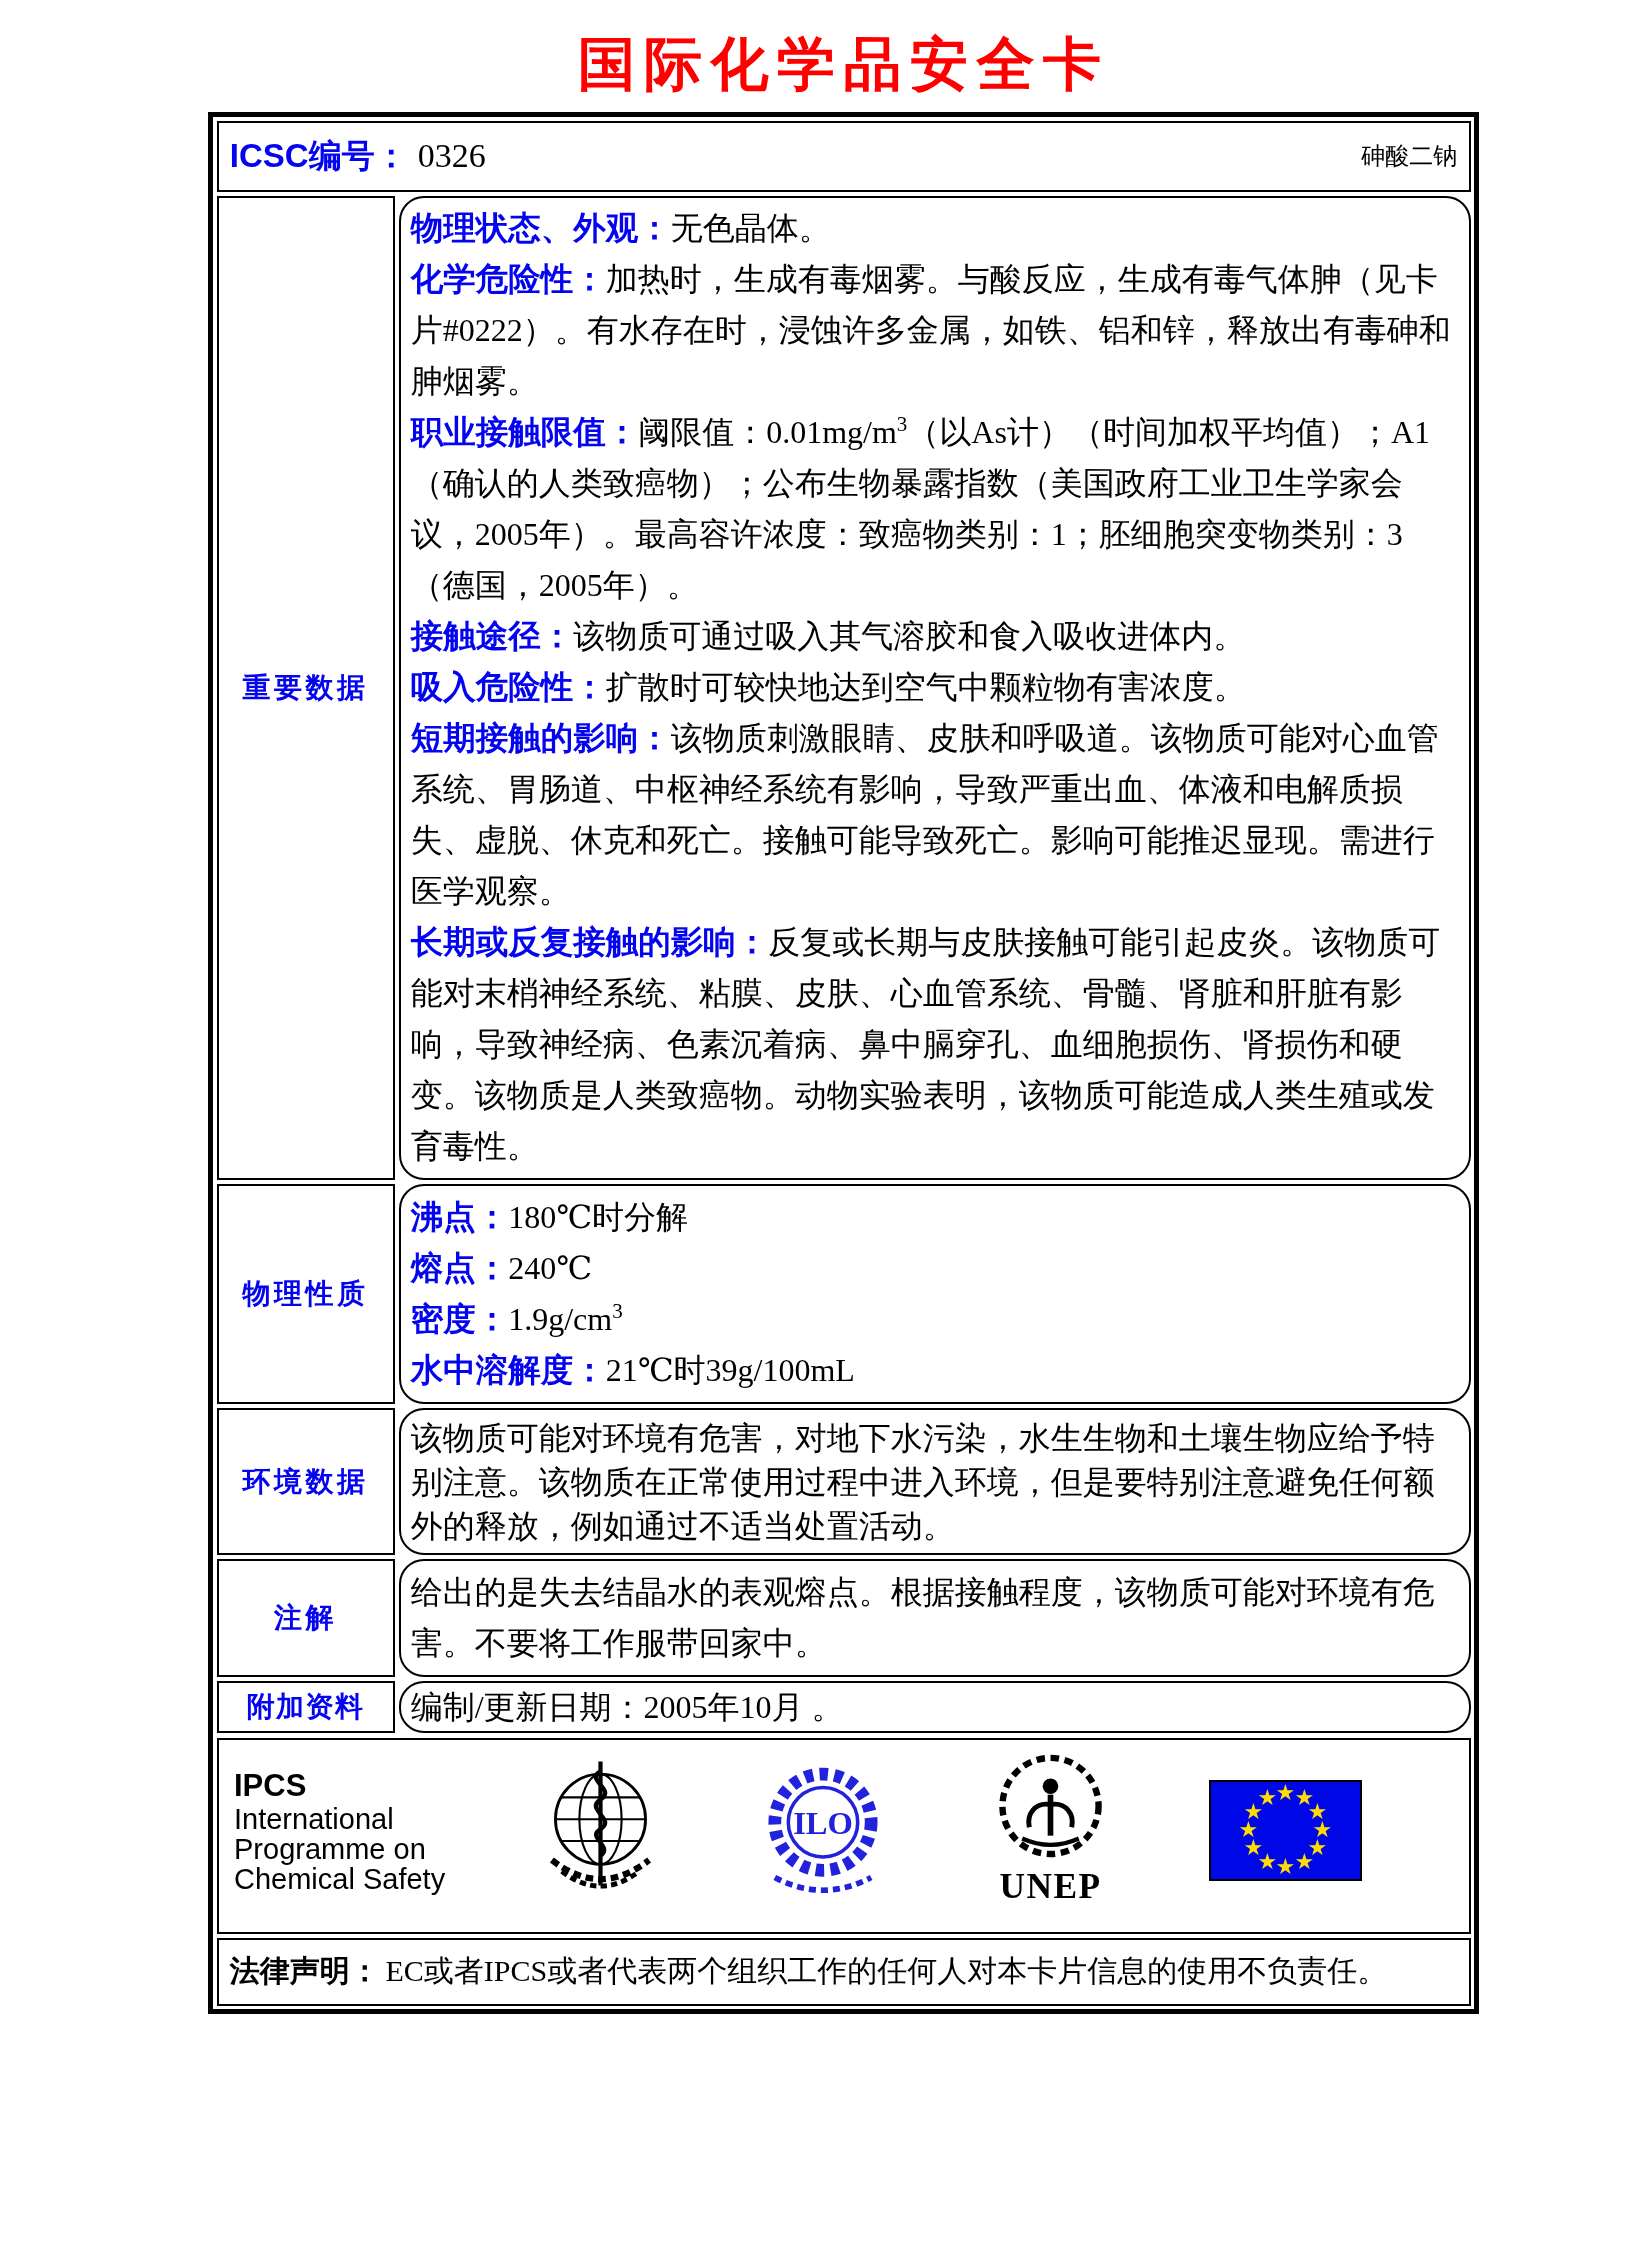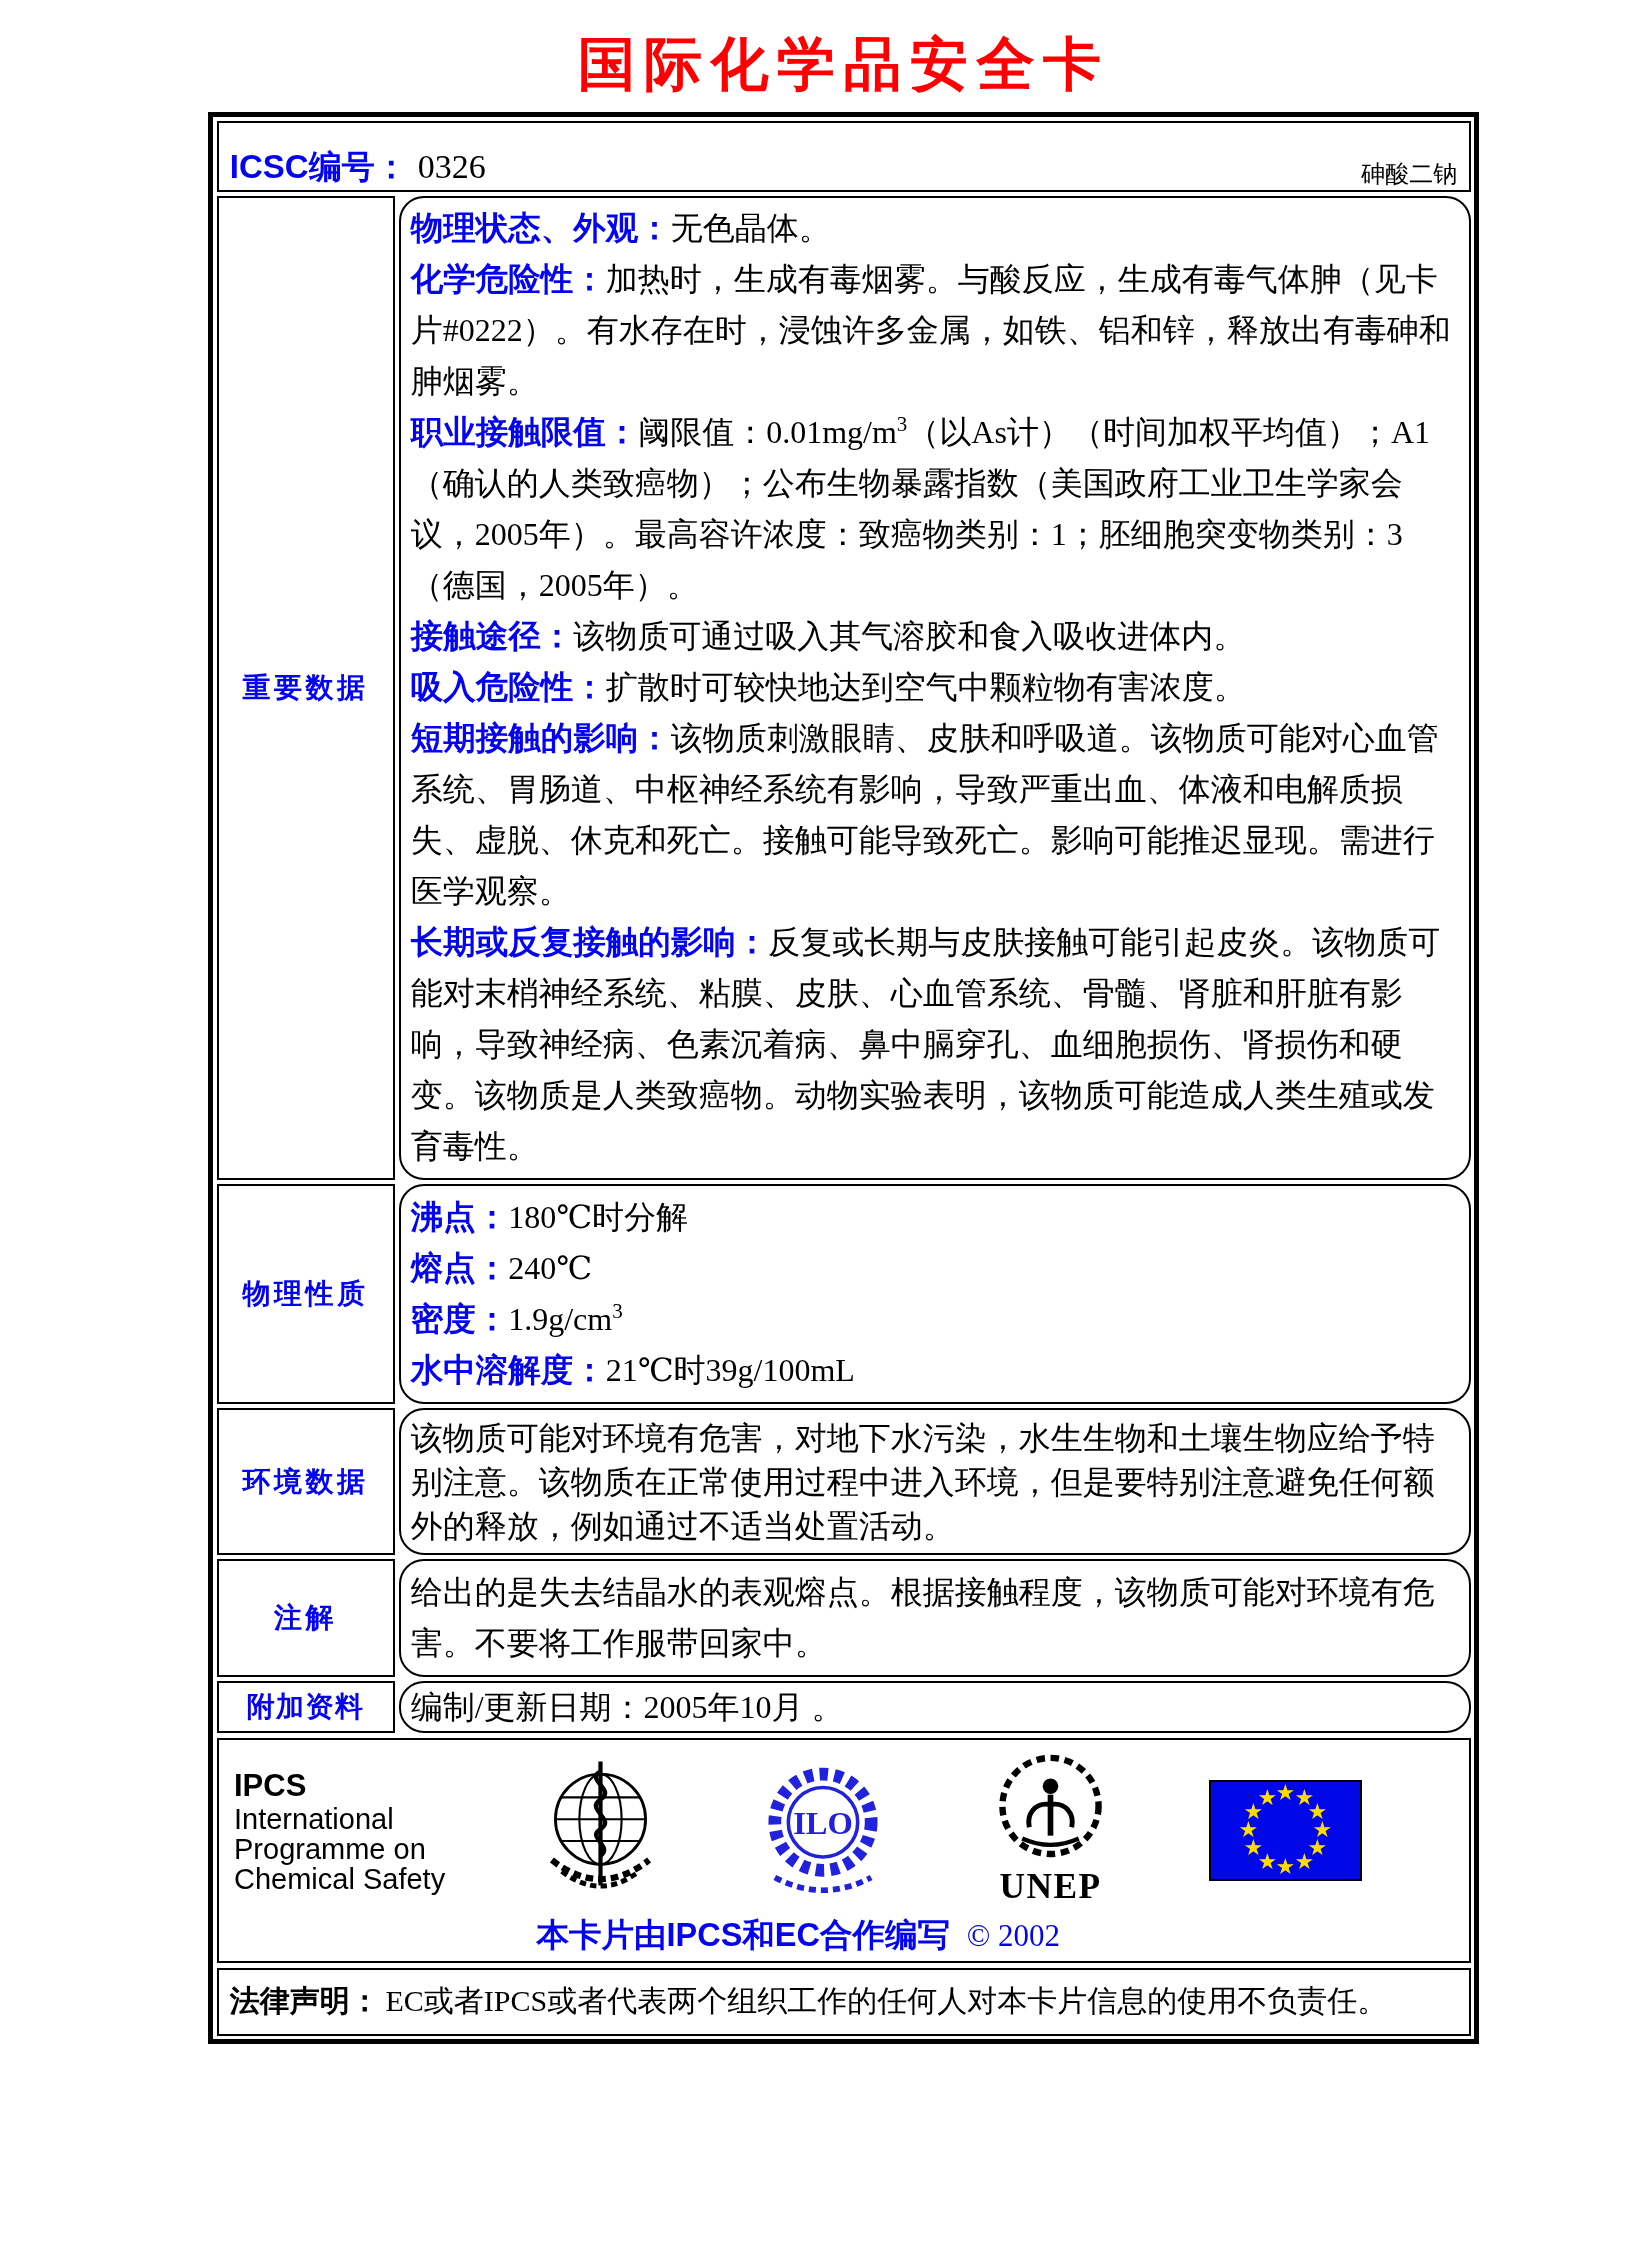--- a/index.html
+++ b/index.html
@@ -14,21 +14,21 @@
     font-weight:bold; font-size:58px; line-height:68px; color:#ff0000; letter-spacing:8.5px;
   }
   .card {
     position:absolute; left:208px; top:112px; width:1271px;
     border:5.7px solid #000; padding:3.5px; background:#fff;
     display:flex; flex-direction:column; gap:4.2px;
   }
   .row { display:flex; gap:4.2px; }
   .cell { border:2.1px solid #000; background:#fff; }
   .header-cell {
-    flex:1; min-height:71px; display:flex; align-items:flex-end;
+    flex:1; min-height:71px; display:flex; align-items:center;
     justify-content:space-between; padding:0 11.3px; font-size:34px;gap:16px;
   }
   .icsc-left { display:flex; align-items:center; gap:10px; }
   .blab {
     color:#0404f0; font-weight:bold;
     font-family:"Liberation Sans","DejaVu Sans",sans-serif;
   }
   .icsc-label { font-size:33px; }
   .chem-name { font-size:24px; }
   .label-cell {
@@ -193,24 +193,20 @@
             <span class="eu-star" style="left: 93px; top: 80px;">★</span>
             <span class="eu-star" style="left: 74px; top: 85px;">★</span>
             <span class="eu-star" style="left: 56px; top: 80px;">★</span>
             <span class="eu-star" style="left: 42px; top: 66px;">★</span>
             <span class="eu-star" style="left: 37px; top: 48px;">★</span>
             <span class="eu-star" style="left: 42px; top: 30px;">★</span>
             <span class="eu-star" style="left: 56px; top: 16px;">★</span>
           </span>
       </div>
 
-      <div class="caption-line">
-        <span class="blab caption-bold">本卡片由IPCS和EC合作编写</span>
-        <span class="caption-year">© 2002</span>
-      </div>
     </div>
   </div>
 
   <div class="row">
     <div class="cell legal-cell">
       <span class="legal-label">法律声明：</span>
       <span>EC或者IPCS或者代表两个组织工作的任何人对本卡片信息的使用不负责任。</span>
     </div>
   </div>
 

